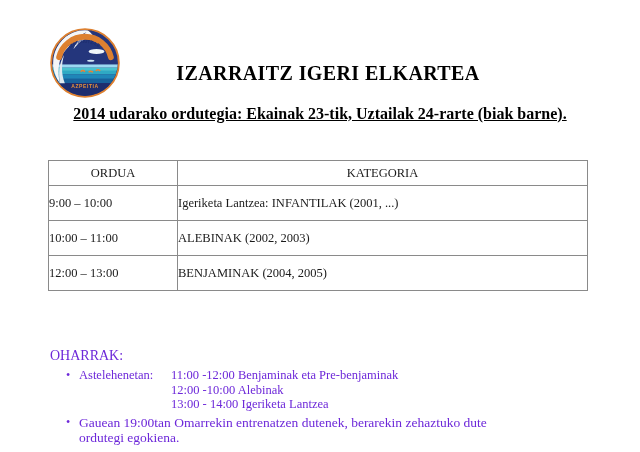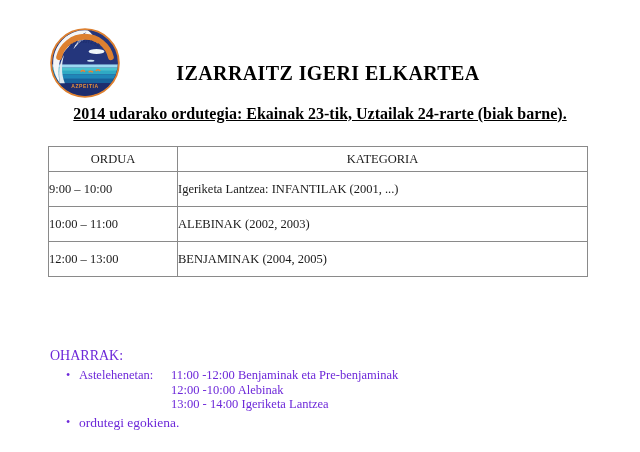--- a/index.html
+++ b/index.html
@@ -10,21 +10,21 @@
   .logo { position:absolute; left:49px; top:27px; width:72px; height:72px; }
   .title {
     position:absolute; left:110px; top:62px; width:436px; text-align:center;
     font-size:20px; font-weight:bold; letter-spacing:0.4px; color:#000;
   }
   .subtitle {
     position:absolute; left:0; top:105px; width:640px; text-align:center;
     font-size:16px; font-weight:bold; text-decoration:underline; color:#000;
   }
   table.schedule {
-    position:absolute; left:48px; top:146px; width:540px;
+    position:absolute; left:48px; top:160px; width:540px;
     border-collapse:collapse; table-layout:fixed;
   }
   table.schedule th, table.schedule td {
     border:1px solid #8a8a8a; font-weight:normal; color:#1a1a1a;
   }
   table.schedule th {
     height:22px; font-size:12.5px; text-align:center; padding:1px 4px;
   }
   table.schedule td {
     height:32px; font-size:12.5px; text-align:left; padding:1px 0;
@@ -119,18 +119,19 @@
       <span class="b1-lines">
         <span>11:00 -12:00 Benjaminak eta Pre-benjaminak</span>
         <span>12:00 -10:00 Alebinak</span>
         <span>13:00 - 14:00 Igeriketa Lantzea</span>
       </span>
     </div>
 
     <div class="bullet bullet2">
       <span class="dot">•</span>
       <span class="b2-text">
+        <span>Gauean 19:00tan Omarrekin entrenatzen dutenek, berarekin zehaztuko dute</span>
         <span>ordutegi egokiena.</span>
       </span>
     </div>
   </div>
 
 </div>
 
 </body></html>

